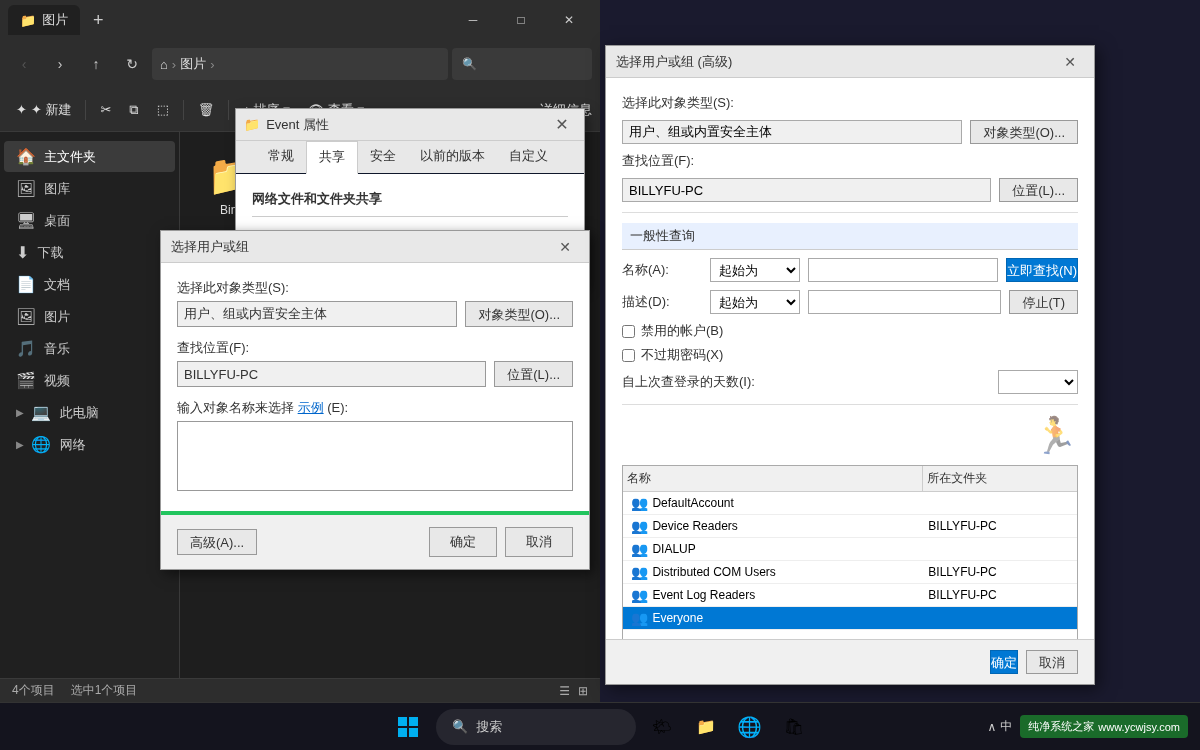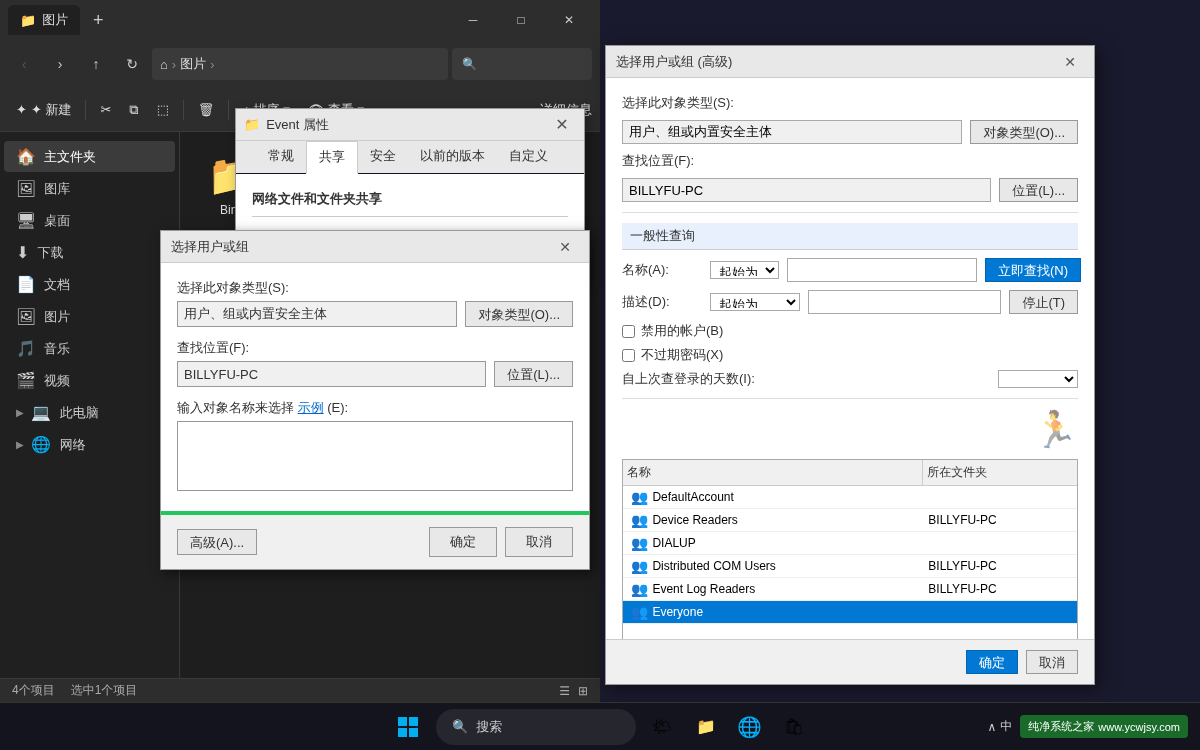--- a/index.html
+++ b/index.html
@@ -132,23 +132,23 @@
       height: 32px; background: #e8e8e8; display: flex; align-items: center;
       padding: 0 10px; border-bottom: 1px solid #ccc; flex-shrink: 0;
     }
     .adv-title { font-size: 13px; color: #333; flex: 1; }
     .adv-close { width: 28px; height: 24px; display: flex; align-items: center; justify-content: center; cursor: pointer; font-size: 14px; color: #555; }
     .adv-content { padding: 16px; background: white; flex: 1; overflow-y: auto; }
     .adv-section-title { font-size: 13px; color: #333; margin-bottom: 8px; }
     .adv-row { display: flex; gap: 8px; margin-bottom: 8px; align-items: center; }
     .adv-label { font-size: 13px; color: #333; width: 80px; flex-shrink: 0; }
     .adv-input { flex: 1; height: 24px; border: 1px solid #aaa; padding: 2px 6px; font-size: 13px; background: white; }
-    .adv-select { height: 18px; border: 1px solid #aaa; padding: 2px 4px; font-size: 13px; background: white; width: 90px; }
+    .adv-select { height: 24px; border: 1px solid #aaa; padding: 2px 4px; font-size: 13px; background: white; width: 90px; }
     .adv-btn { padding: 3px 12px; background: #e8e8e8; border: 1px solid #999; font-size: 13px; cursor: pointer; color: #333; height: 24px; white-space: nowrap; }
-    .adv-btn-primary { padding: 3px 12px; background: #0078d4; border: 1px solid #0066b4; font-size: 13px; cursor: pointer; color: white; height: 24px; white-space: nowrap; }
+    .adv-btn-primary { padding: 3px 0; background: #0078d4; border: 1px solid #0066b4; font-size: 13px; cursor: pointer; color: white; height: 24px; white-space: nowrap; }
     .adv-checkbox-row { display: flex; align-items: center; gap: 6px; margin-bottom: 6px; font-size: 13px; color: #333; }
     .adv-checkbox-row input { cursor: pointer; }
     .adv-separator { height: 1px; background: #ddd; margin: 10px 0; }
     .section-header { background: #e8f0fe; padding: 4px 8px; font-size: 13px; color: #333; font-weight: normal; margin-bottom: 8px; border-bottom: 1px solid #ccc; }
     .results-label { font-size: 13px; color: #333; margin-bottom: 4px; }
     .results-list { width: 100%; border: 1px solid #aaa; background: white; overflow-y: auto; height: 220px; }
     .results-header { display: flex; background: #f0f0f0; border-bottom: 1px solid #ccc; }
     .results-col-header { padding: 4px 4px; font-size: 12px; color: #333; border-right: 1px solid #ccc; cursor: pointer; }
     .results-col-header:first-child { flex: 2; }
     .results-col-header:last-child { flex: 1; border-right: none; }

